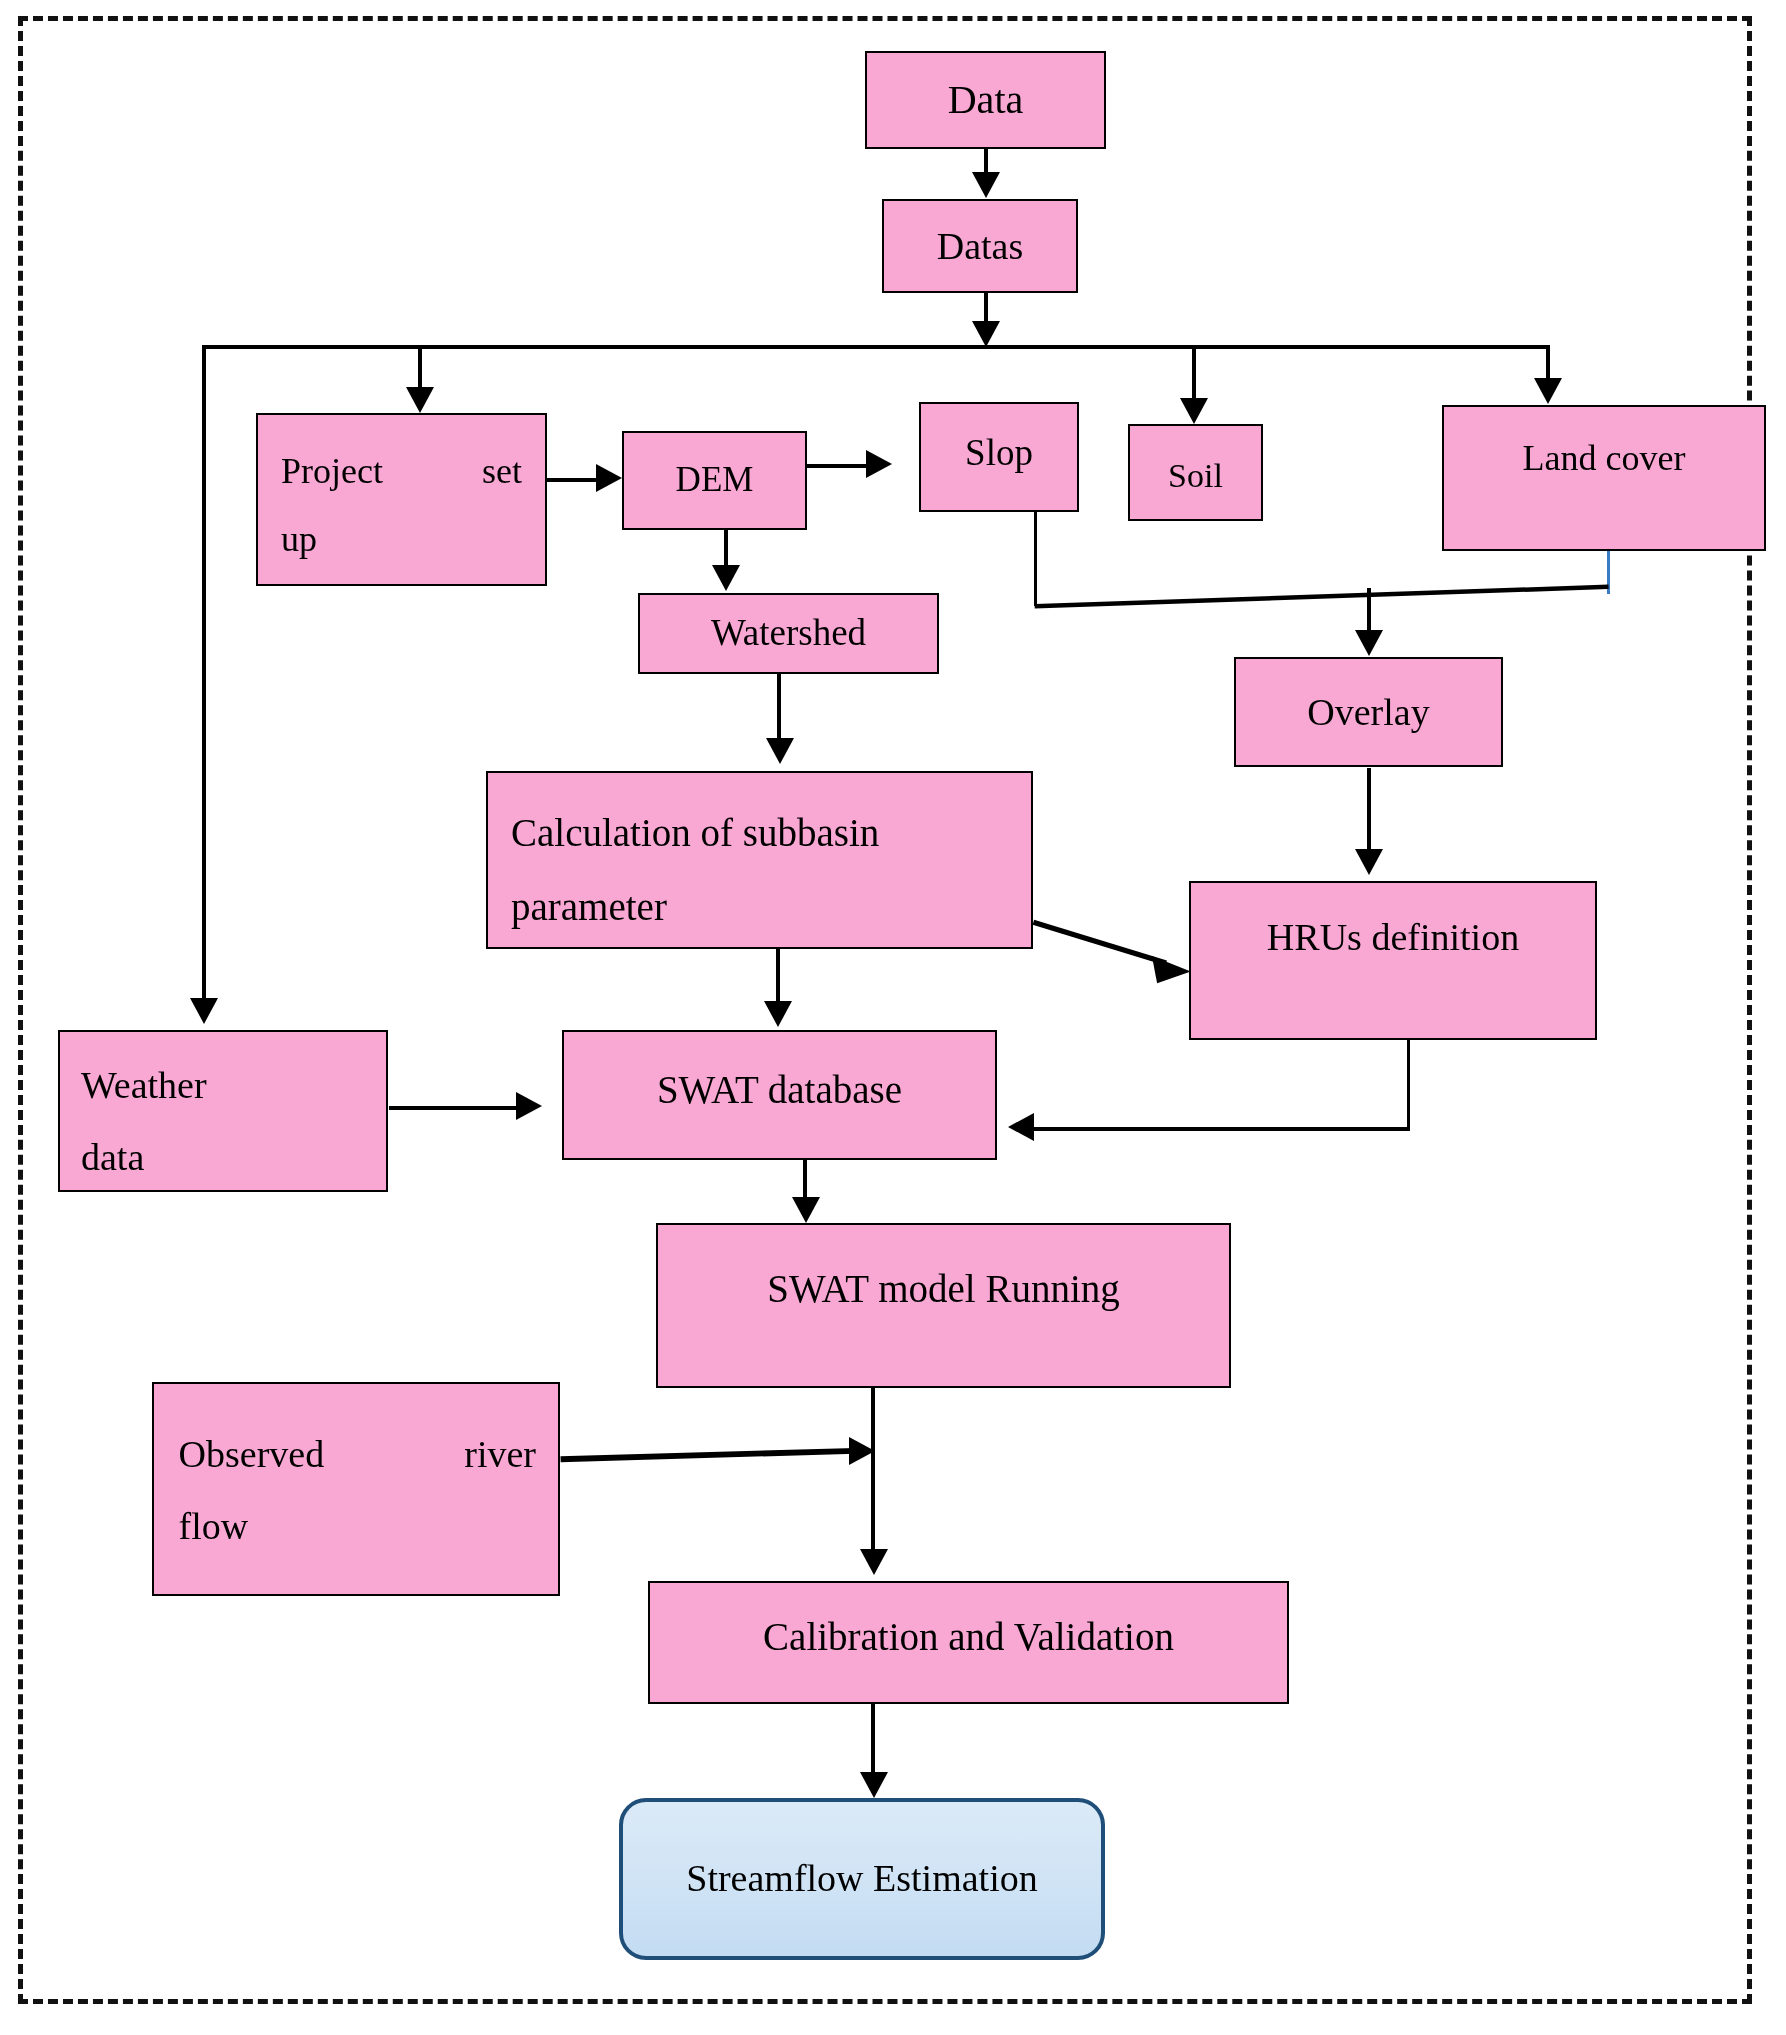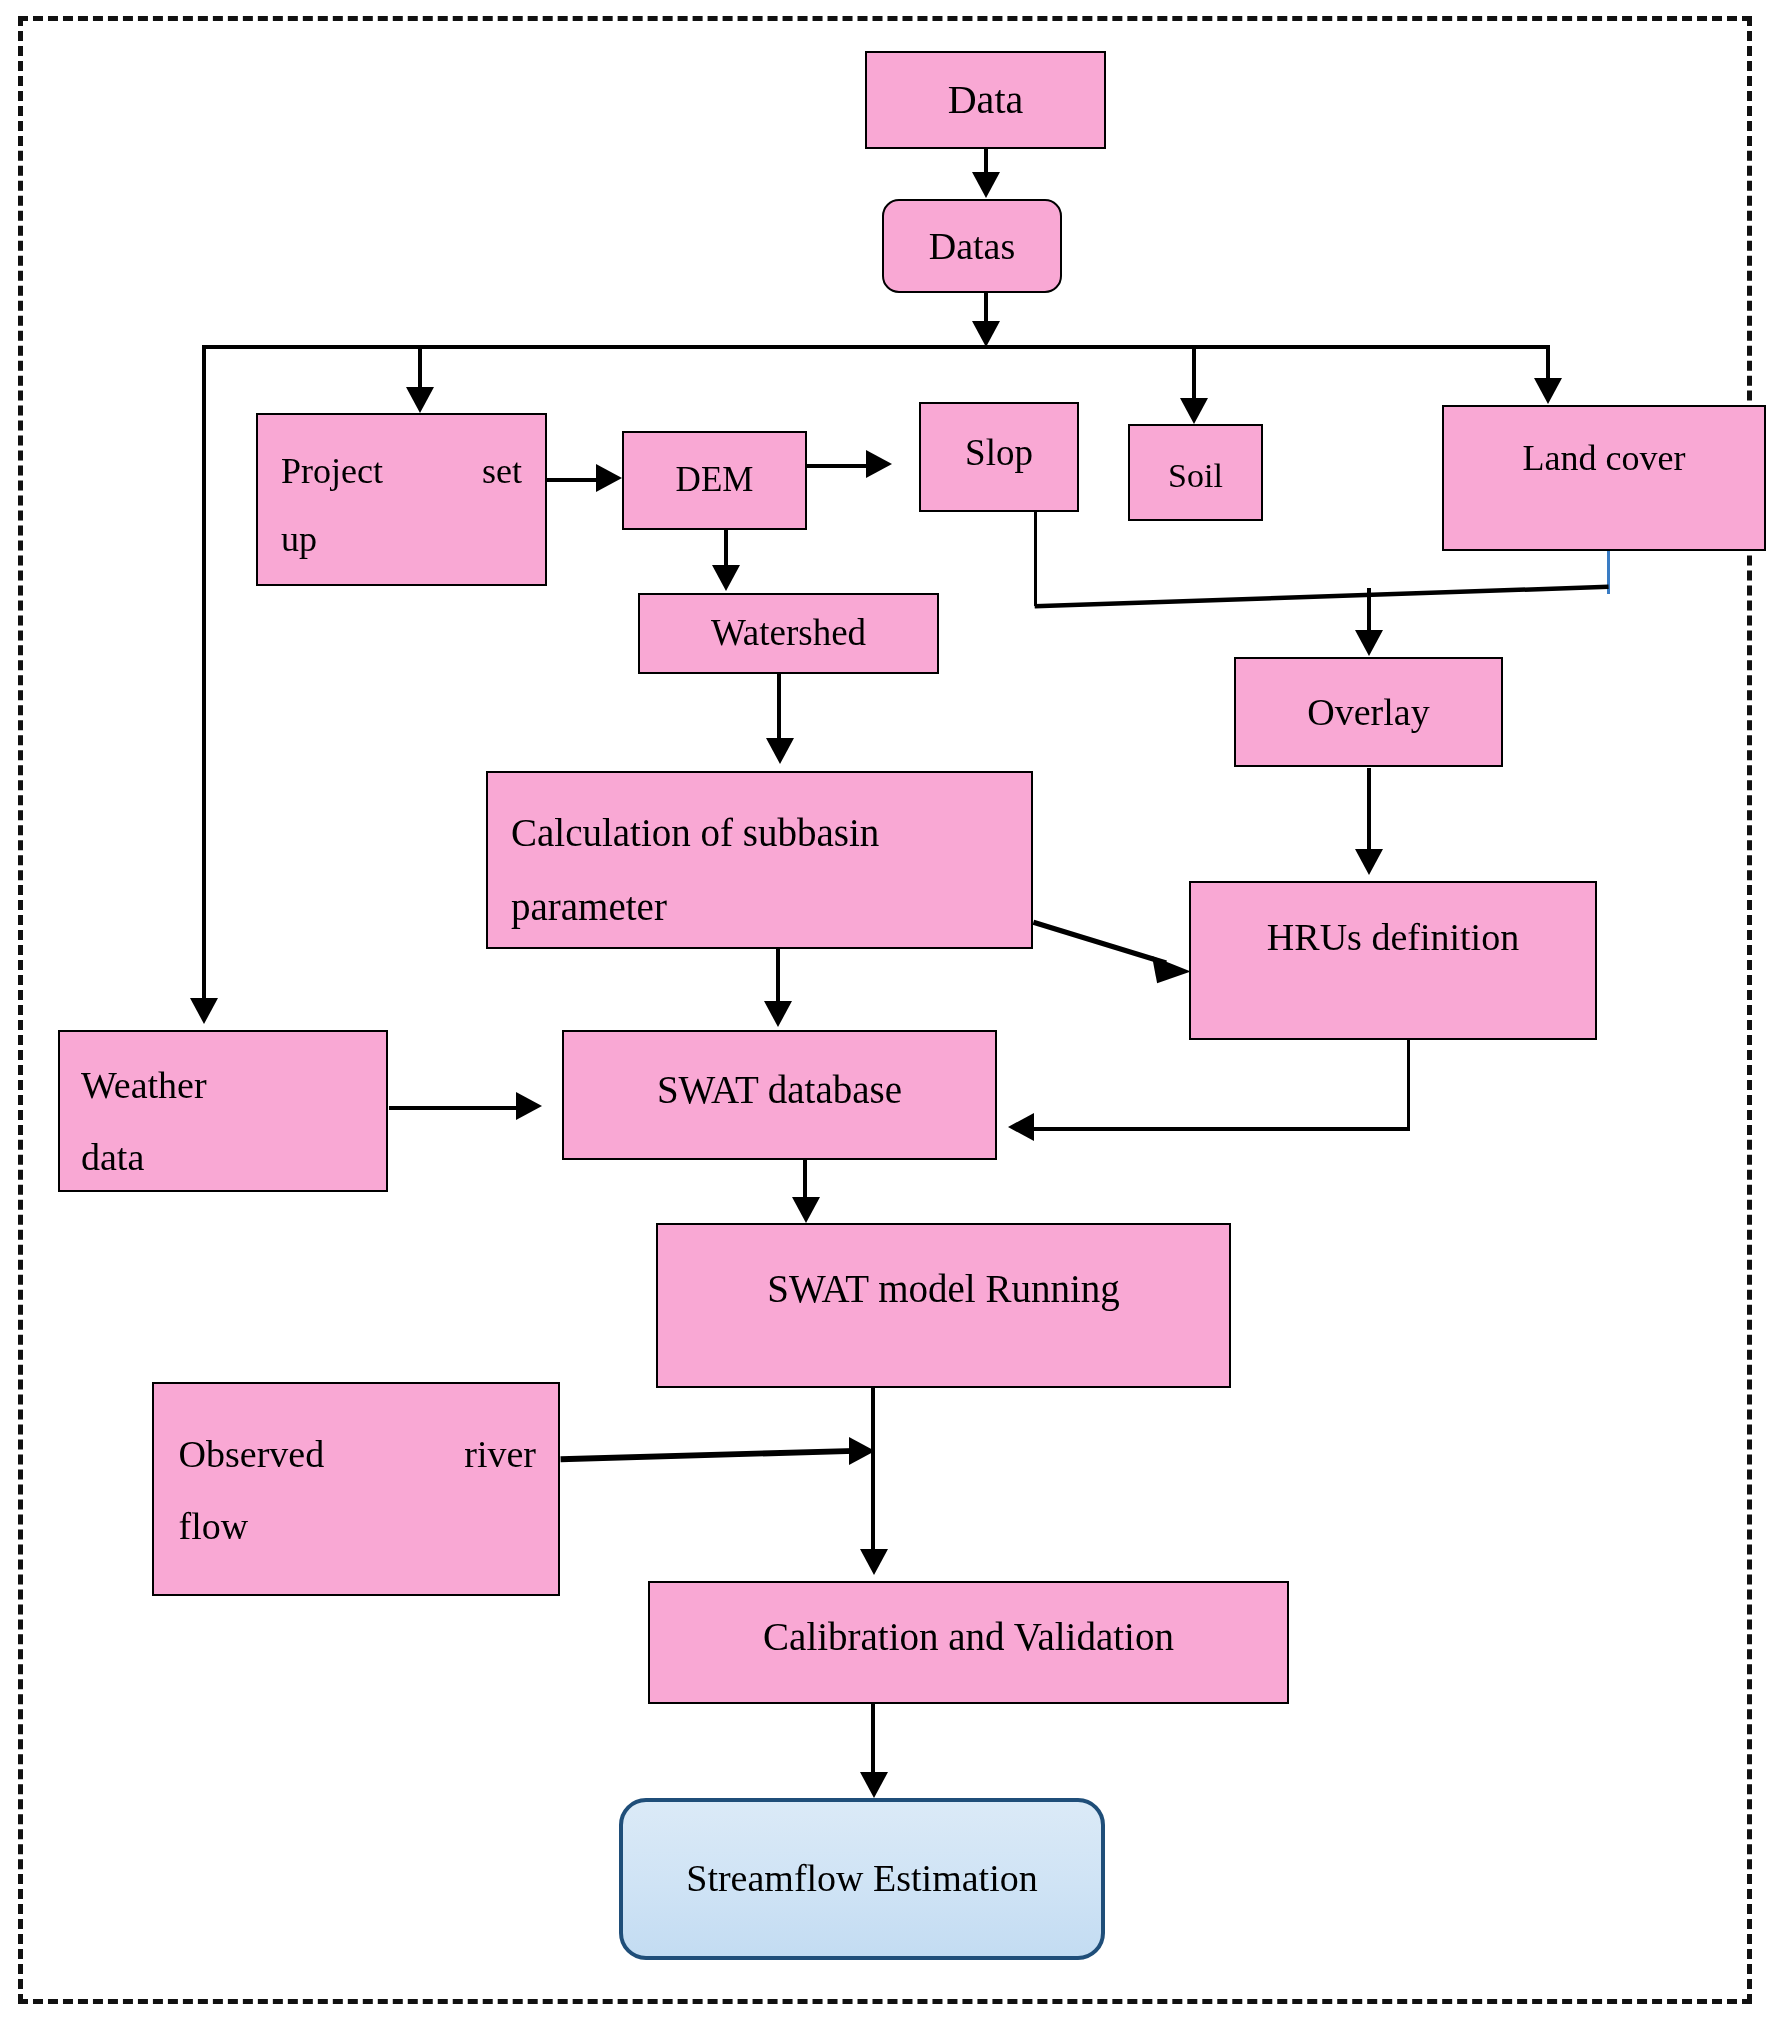--- a/index.html
+++ b/index.html
@@ -146,21 +146,21 @@
     <line x1="1595" y1="1424" x2="1800" y2="1487" stroke="#000" stroke-width="8"></line>
     <polygon points="1838,1500 1778,1476 1786,1518" fill="#000"></polygon>
 
     <line x1="865" y1="2253" x2="1320" y2="2240" stroke="#000" stroke-width="9"></line>
   </svg>
 
   <div class="node vc" style="left:865px; top:51px; width:241px; height:98px;">
     <span class="lbl ctr" style="font-size:40px;">Data</span>
   </div>
 
-  <div class="node vc" style="left:882px; top:199px; width:180px; height:94px;border-radius:17px;">
+  <div class="node vc" style="left:882px; top:199px; width:196px; height:94px;">
     <span class="lbl ctr" style="font-size:38px;">Datas</span>
   </div>
 
   <div class="node vt" style="left:256px; top:413px; width:291px; height:173px;">
     <span class="lbl just" style="font-size:36px; padding:22px 23px 0 23px;">Project   set
 up</span>
   </div>
 
   <div class="node vc" style="left:622px; top:431px; width:185px; height:99px;">
     <span class="lbl ctr" style="font-size:35px;">DEM</span>

